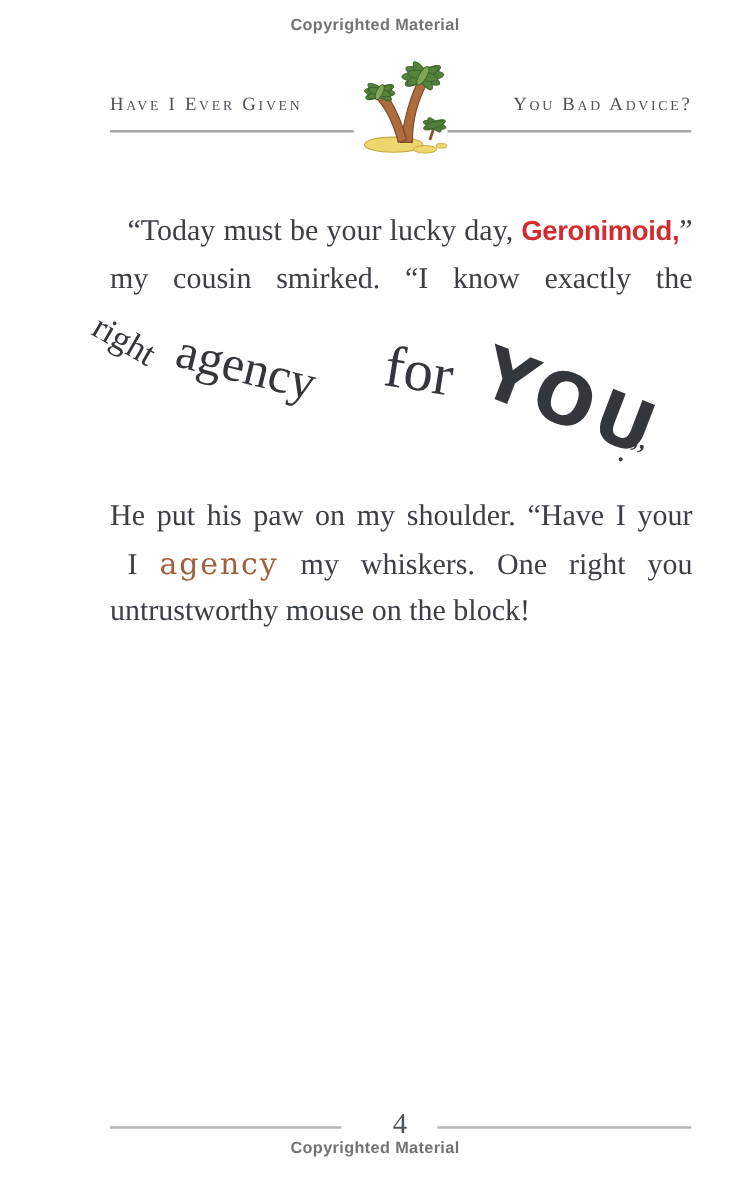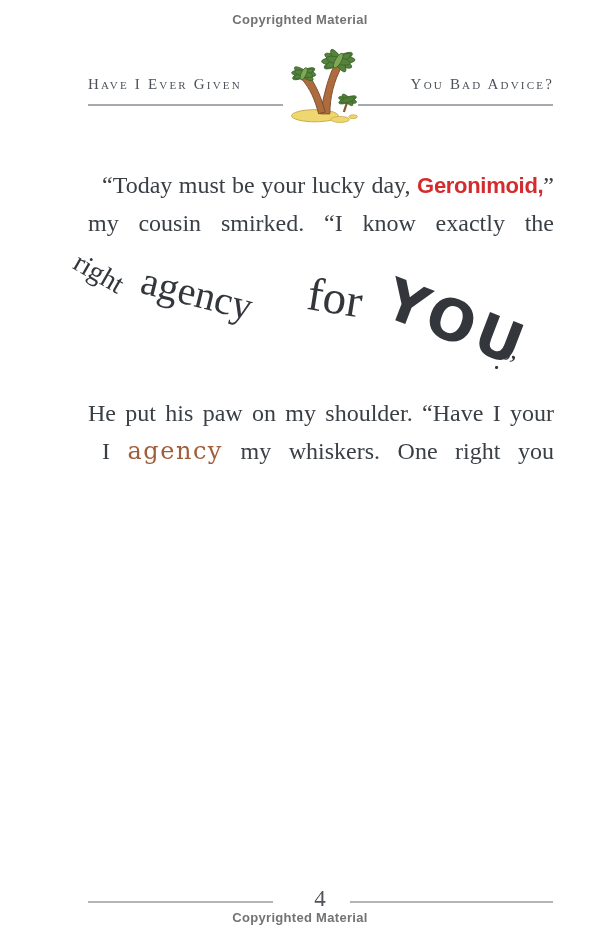--- a/index.html
+++ b/index.html
@@ -131,20 +131,21 @@
       <span class="sw1">right</span>
       <span class="sw2">agency</span>
       <span class="sw3">for</span>
       <span class="sw4">YOU</span>
       <span class="sw5">.”</span>
     </div>
 
     <div class="line stretch">He put his paw on my shoulder. “Have I your</div>
 
     <div class="line stretch indent"><span>I </span><span class="brown">agency</span><span> my whiskers. One right you</span></div>
+    <div class="line">untrustworthy mouse on the block!</div>
 
   </div>
 
   <div class="foot-rule foot-rule-left"></div>
   <div class="foot-rule foot-rule-right"></div>
   <div class="page-number">4</div>
 
   <div class="copyright bottom">Copyrighted Material</div>
 
 </div>

